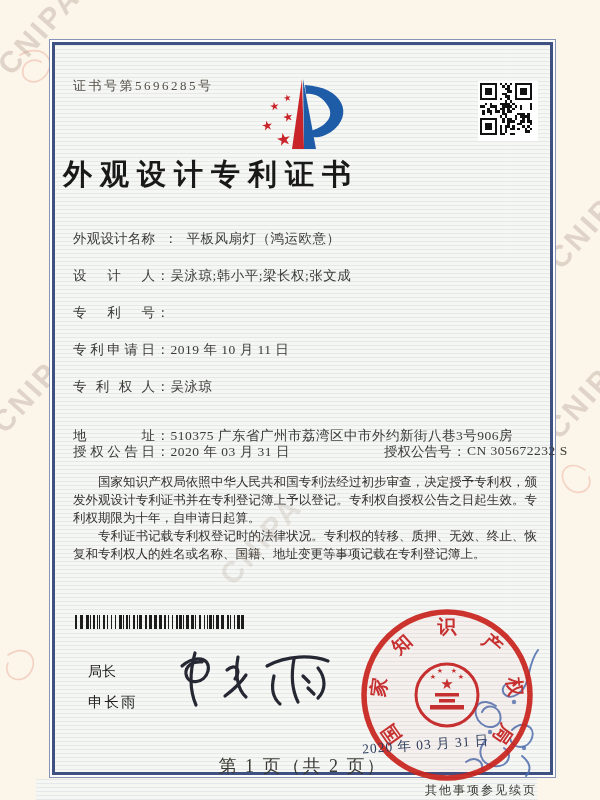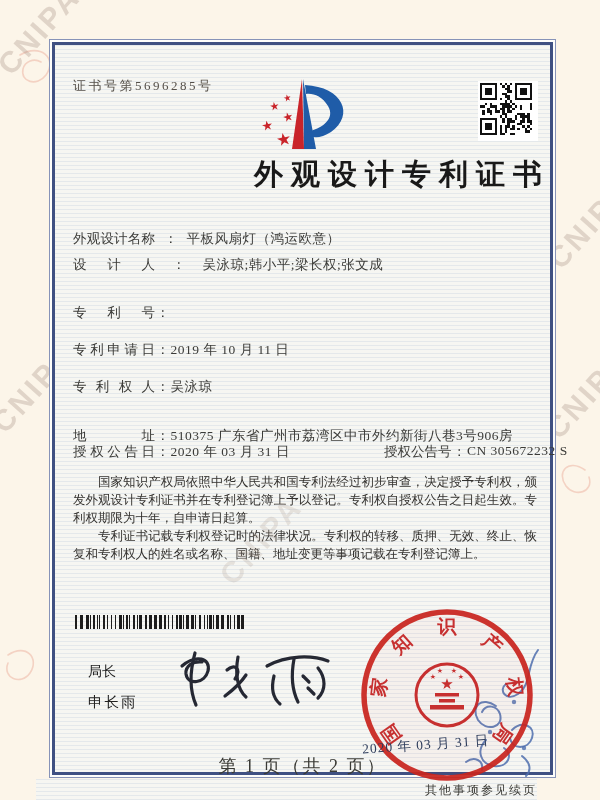--- a/index.html
+++ b/index.html
@@ -37,21 +37,21 @@
     position:absolute;left:18px;top:32px;
     font-size:13px;letter-spacing:2.5px;color:#55504a;
   }
   .logo{position:absolute;left:188px;top:30px;width:130px;height:80px;}
   .qr-box{
     position:absolute;left:423px;top:36px;width:56px;height:56px;
     background:#fff;padding:2px;
   }
   .title{
     position:absolute;left:0;top:110px;width:100%;
-    text-align:right;font-size:29px;font-weight:bold;color:#191919;
+    text-align:left;font-size:29px;font-weight:bold;color:#191919;
     letter-spacing:8px;text-indent:8px;
   }
   
   .row{position:absolute;left:18px;display:flex;font-size:13.5px;color:#3b3b38;white-space:nowrap;}
   .lab{display:inline-block;width:82px;text-align:justify;text-align-last:justify;}
   .colon{margin:0 1px;}
   .val{margin-left:0;letter-spacing:0.5px;}
   .pair2{margin-left:94px;display:flex;}
   
   .bodytext{
@@ -247,21 +247,21 @@
       </svg>
   </div>
 
   <div class="title">外观设计专利证书</div>
 
   <div class="row" style="top:185px;gap:8px;">
     <span class="lab">外观设计名称</span>
       <span class="colon">：</span>
     <span class="val">平板风扇灯（鸿运欧意）</span>
   </div>
-  <div class="row" style="top:211px;gap:16px;">
+  <div class="row" style="top:222px;">
     <span class="lab">设计人</span>
       <span class="colon">：</span>
     <span class="val">吴泳琼;韩小平;梁长权;张文成</span>
   </div>
   <div class="row" style="top:259px;">
     <span class="lab">专利号</span>
       <span class="colon">：</span>
   </div>
   <div class="row" style="top:296px;">
     <span class="lab">专利申请日</span>

